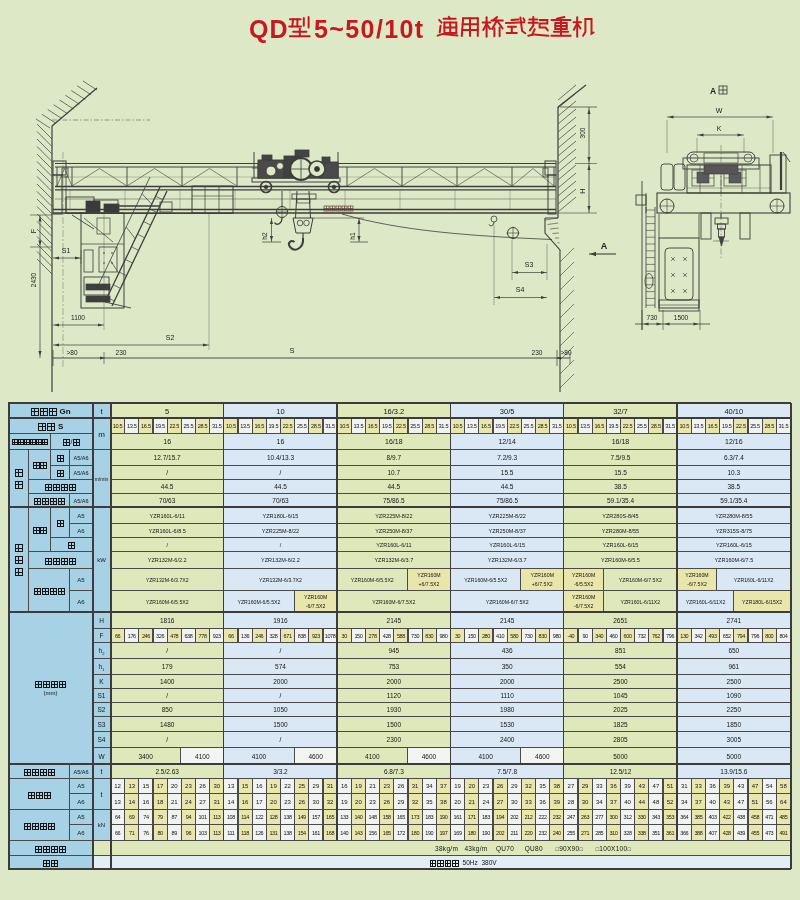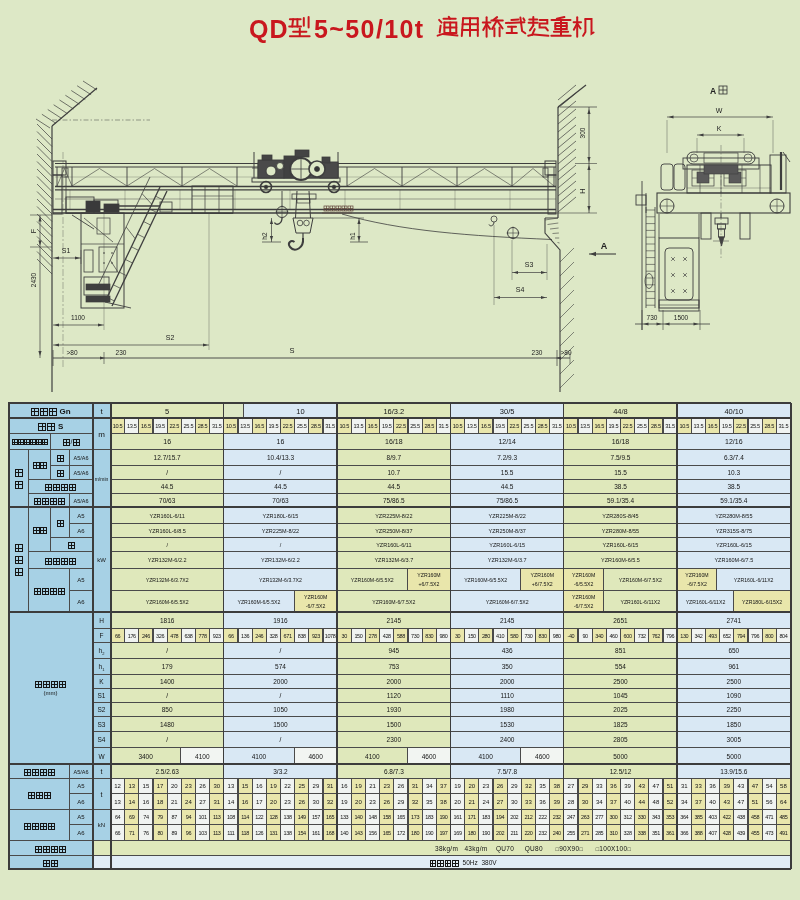--- a/index.html
+++ b/index.html
@@ -484,24 +484,24 @@
     <path d="M661.5,324 L656.5,325.6 L656.5,322.4 Z" fill="#3e3e3e" stroke="none"></path>
     <path d="M664.5,324 L669.5,322.4 L669.5,325.6 Z" fill="#3e3e3e" stroke="none"></path>
     <path d="M698.5,324 L693.5,325.6 L693.5,322.4 Z" fill="#3e3e3e" stroke="none"></path>
     <text x="652" y="320" font-size="6.5" fill="#222" text-anchor="middle">730</text>
     <text x="681" y="320" font-size="6.5" fill="#222" text-anchor="middle">1500</text>
   </svg>
 
 <div class="c" style="left:8px;top:403px;width:85px;height:16px;background:#a7d1e5;font-size:8px;line-height:15px;"><i class="h" style="width:8px;height:8px;margin:0 0.5px;color:#151515"></i><i class="h" style="width:8px;height:8px;margin:0 0.5px;color:#151515"></i><i class="h" style="width:8px;height:8px;margin:0 0.5px;color:#151515"></i> <b style="font-size:8px">Gn</b></div>
 <div class="c" style="left:92px;top:403px;width:19px;height:16px;background:#a7d1e5;font-size:8px;line-height:15px;">t</div>
 <div class="c" style="left:110.0px;top:403px;width:114.33333333333331px;height:16px;background:#dfe8bb;font-size:7.5px;line-height:15px;">5</div>
-<div class="c" style="left:223.33333333333331px;top:403px;width:114.33333333333331px;height:16px;background:#d9e8f4;font-size:7.5px;line-height:15px;margin-left:20px;">10</div>
+<div class="c" style="left:223.33333333333331px;top:403px;width:114.33333333333331px;height:16px;background:#d9e8f4;font-size:7.5px;line-height:15px;">10</div>
 <div class="c" style="left:336.66666666666663px;top:403px;width:114.33333333333337px;height:16px;background:#dfe8bb;font-size:7.5px;line-height:15px;">16/3.2</div>
 <div class="c" style="left:450.0px;top:403px;width:114.33333333333326px;height:16px;background:#d9e8f4;font-size:7.5px;line-height:15px;">30/5</div>
-<div class="c" style="left:563.3333333333333px;top:403px;width:114.33333333333337px;height:16px;background:#dfe8bb;font-size:7.5px;line-height:15px;">44/8</div>
+<div class="c" style="left:563.3333333333333px;top:403px;width:114.33333333333337px;height:16px;background:#dfe8bb;font-size:7.5px;line-height:15px;">32/7</div>
 <div class="c" style="left:676.6666666666666px;top:403px;width:114.33333333333337px;height:16px;background:#d9e8f4;font-size:7.5px;line-height:15px;">40/10</div>
 
 <div class="c" style="left:8px;top:418px;width:85px;height:16px;background:#a7d1e5;font-size:8px;line-height:15px;"><i class="h" style="width:8px;height:8px;margin:0 0.5px;color:#151515"></i><i class="h" style="width:8px;height:8px;margin:0 0.5px;color:#151515"></i> <b style="font-size:8px">S</b></div>
 <div class="c" style="left:92px;top:418px;width:19px;height:32px;background:#a7d1e5;font-size:8px;line-height:31px;">m</div>
 <div class="c" style="left:110.0px;top:418px;width:15.166666666666671px;height:16px;background:#e9e6ab;font-size:5.6px;line-height:15px;letter-spacing:-0.3px">10.5</div>
 <div class="c" style="left:124.16666666666667px;top:418px;width:15.166666666666671px;height:16px;background:#f0f3f1;font-size:5.6px;line-height:15px;letter-spacing:-0.3px">13.5</div>
 <div class="c" style="left:138.33333333333334px;top:418px;width:15.166666666666657px;height:16px;background:#e9e6ab;font-size:5.6px;line-height:15px;letter-spacing:-0.3px">16.5</div>
 <div class="c" style="left:152.5px;top:418px;width:15.166666666666657px;height:16px;background:#f0f3f1;font-size:5.6px;line-height:15px;letter-spacing:-0.3px">19.5</div>
 <div class="c" style="left:166.66666666666666px;top:418px;width:15.166666666666657px;height:16px;background:#e9e6ab;font-size:5.6px;line-height:15px;letter-spacing:-0.3px">22.5</div>
 <div class="c" style="left:180.83333333333331px;top:418px;width:15.166666666666686px;height:16px;background:#f0f3f1;font-size:5.6px;line-height:15px;letter-spacing:-0.3px">25.5</div>

